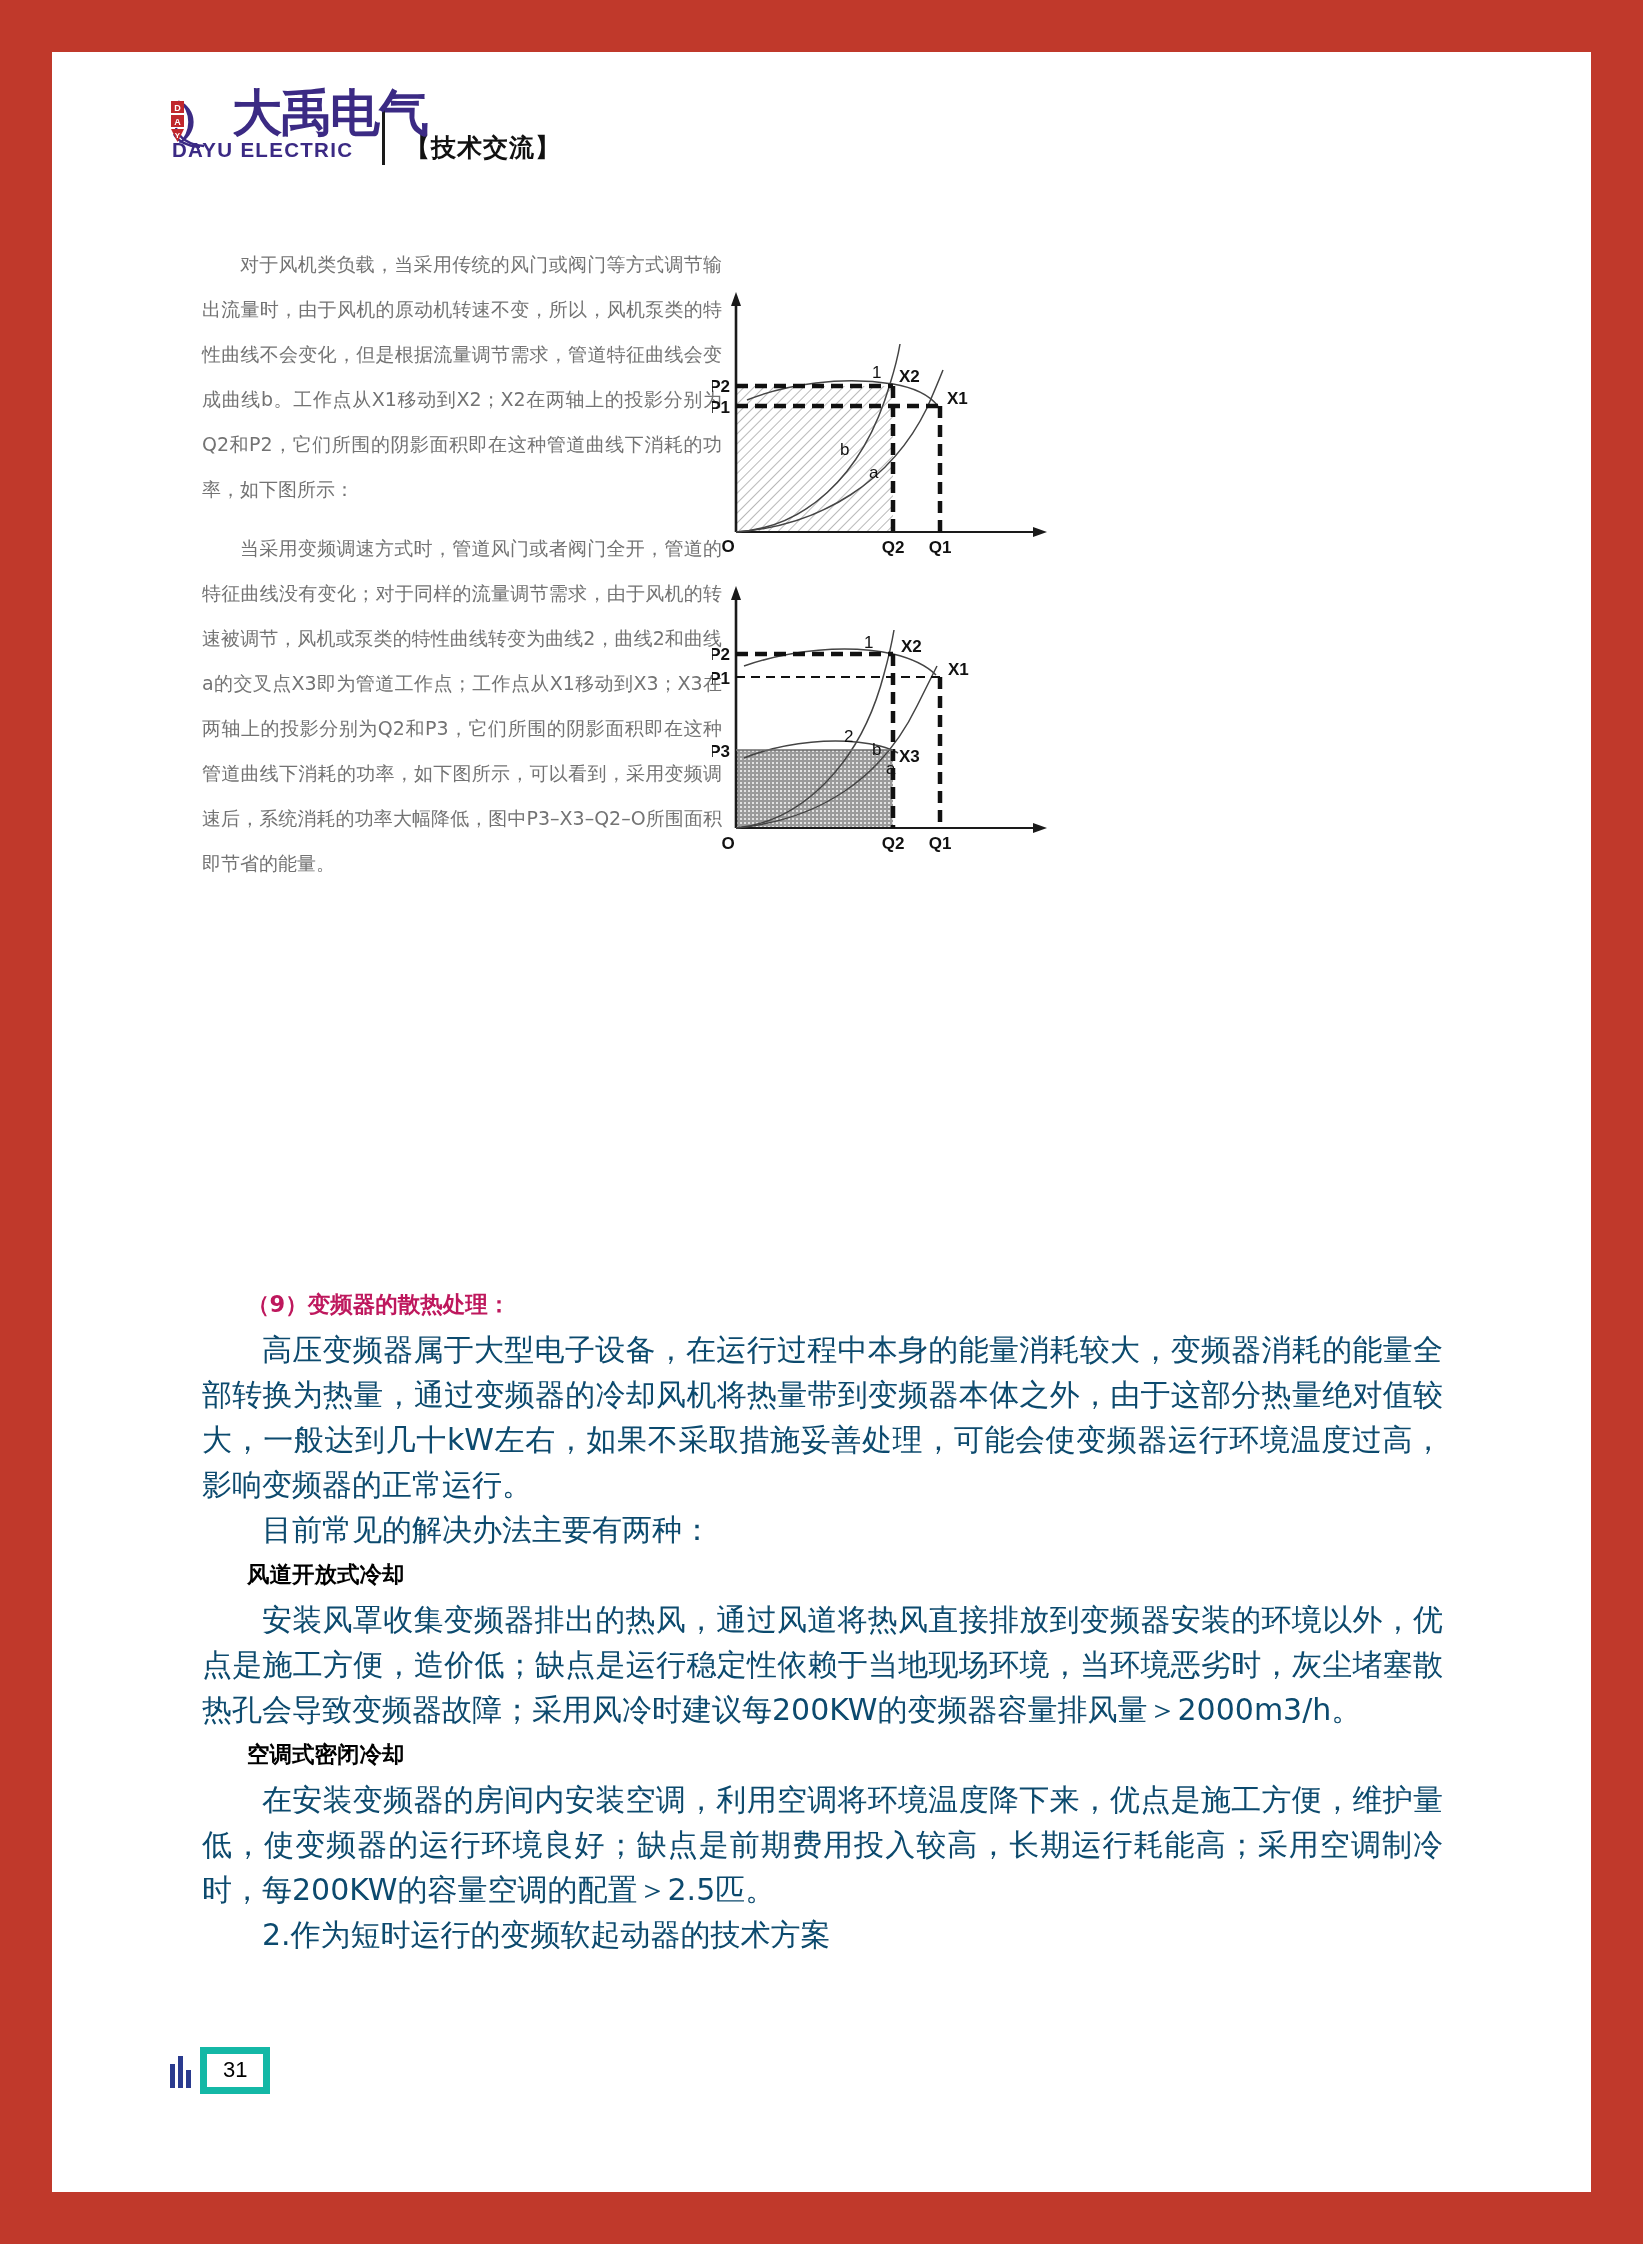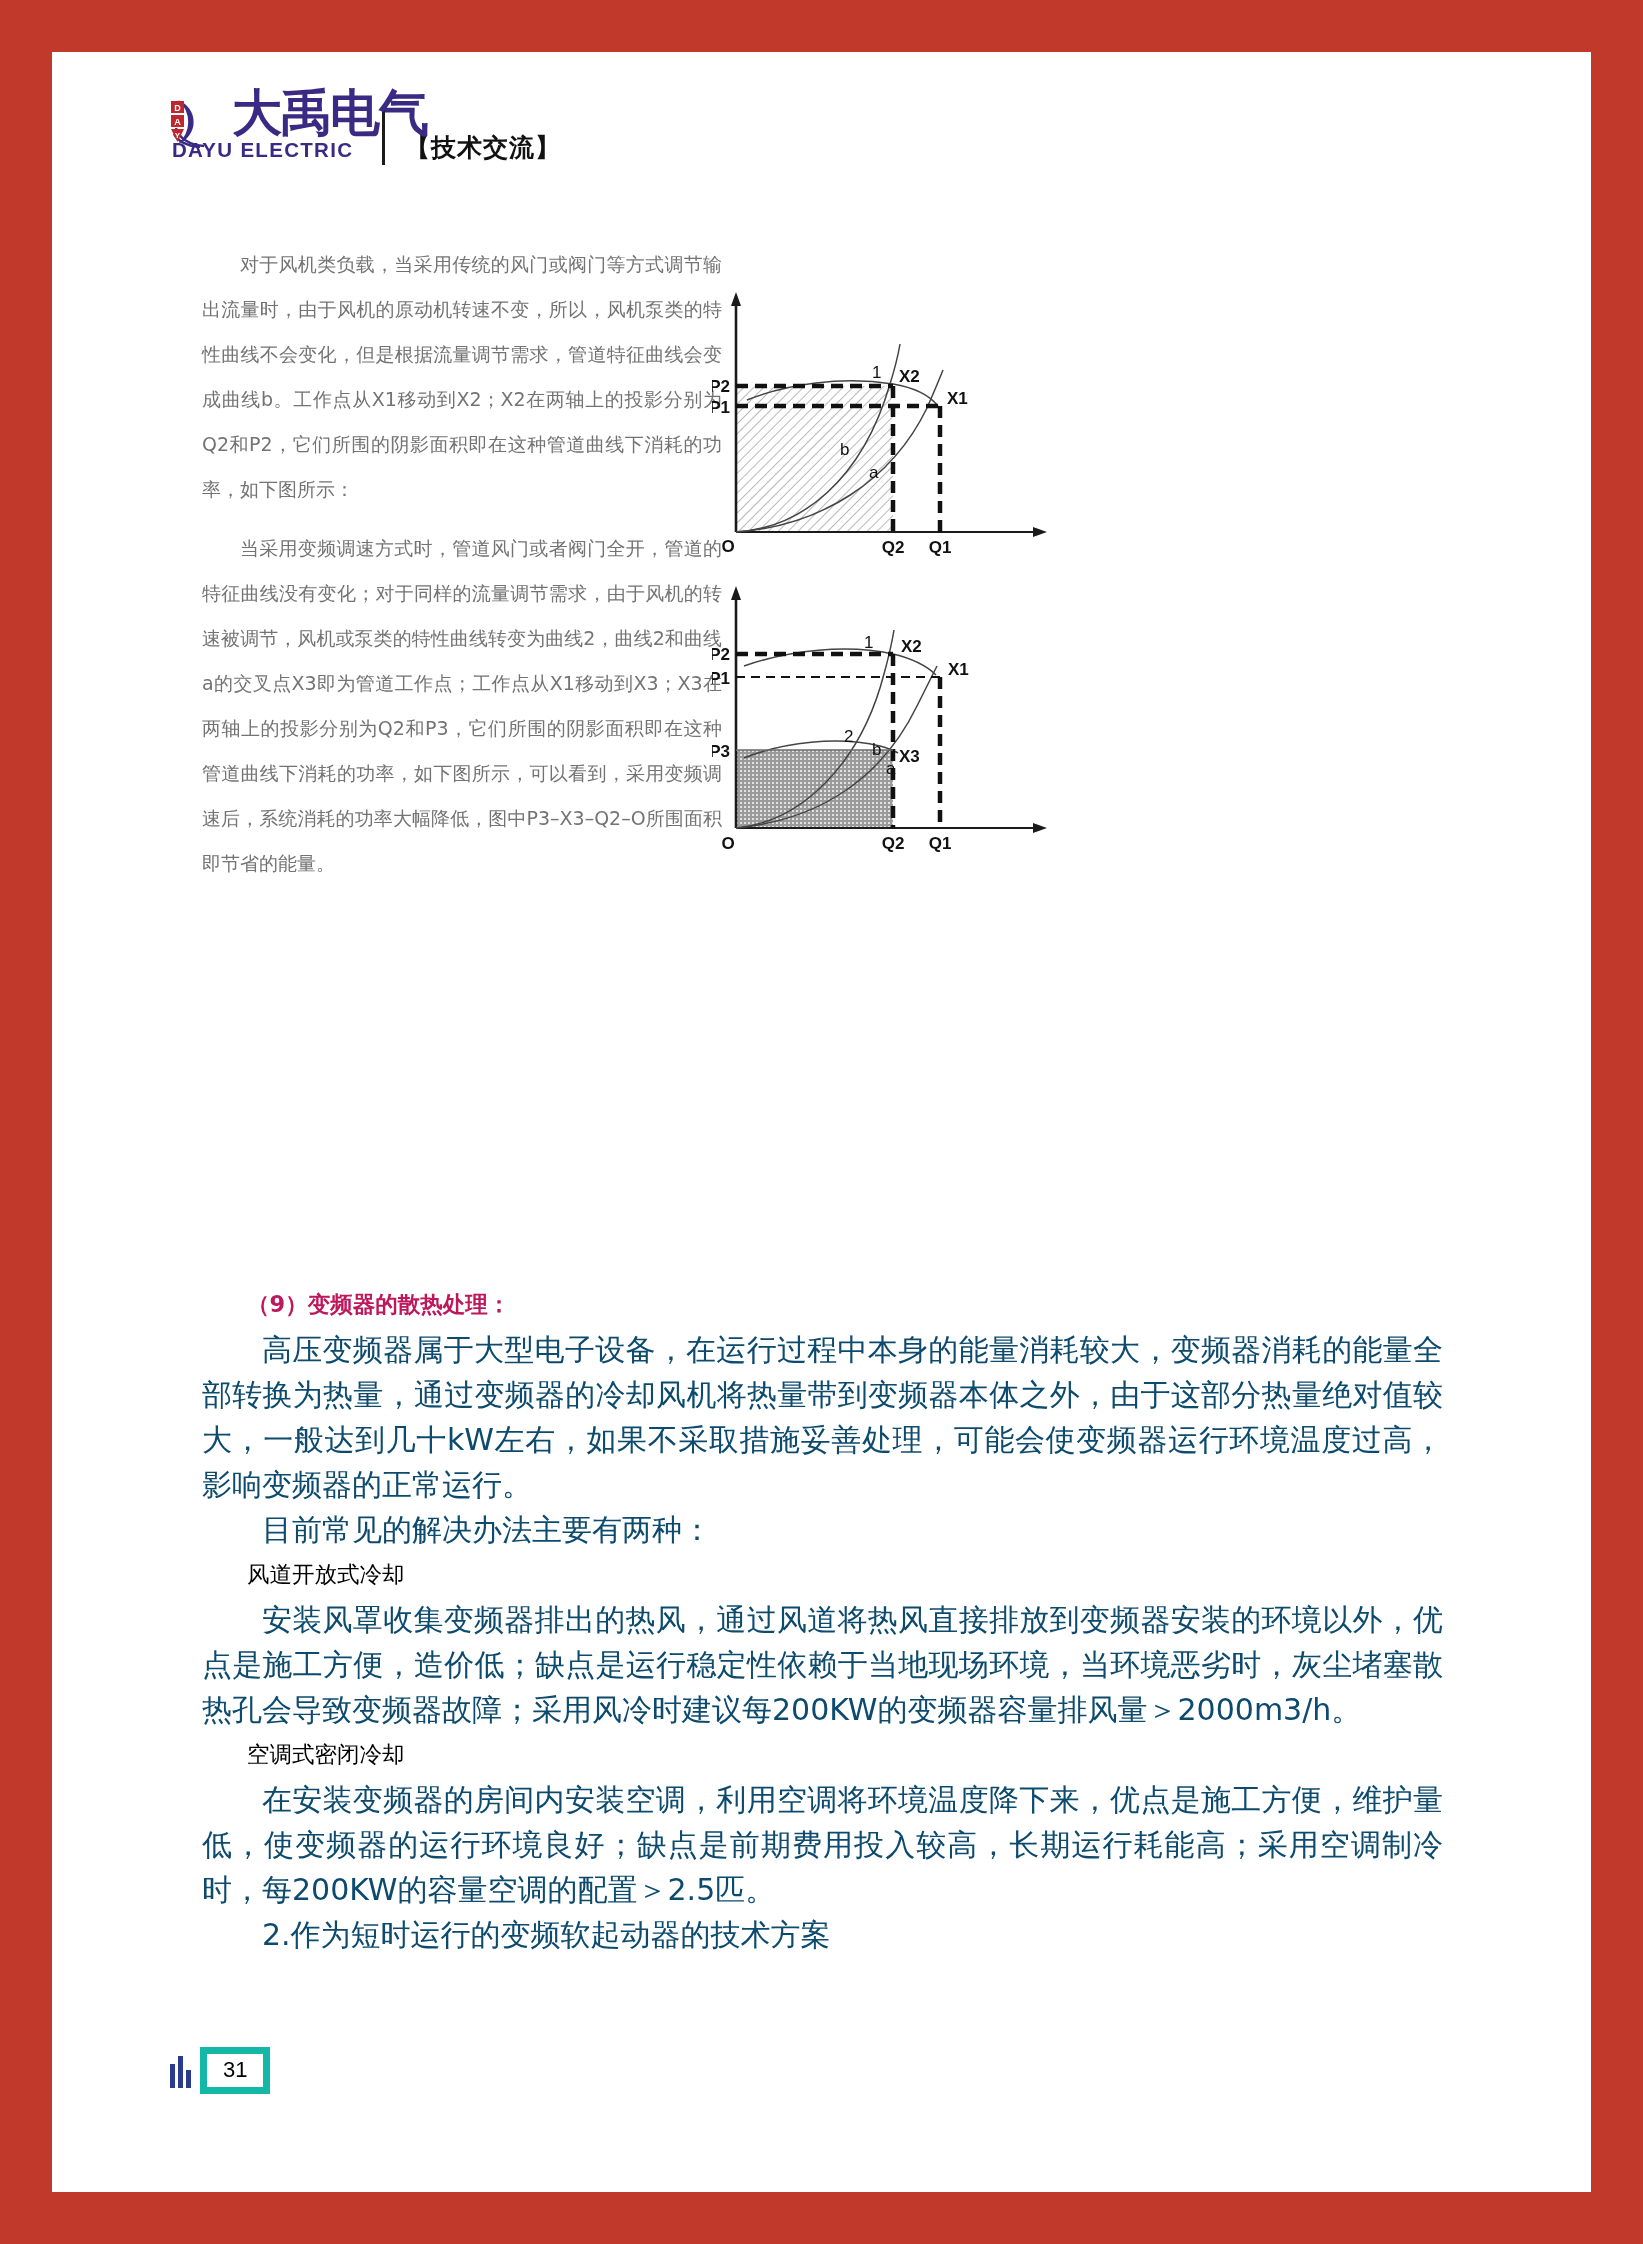--- a/index.html
+++ b/index.html
@@ -70,21 +70,21 @@
     font-family:"DejaVu Sans",sans-serif;
     margin:0;text-indent:2em;
   }
   p.heading{
     font-size:22.5px;line-height:45px;color:#be185d;
     font-weight:bold;margin:0;text-indent:2em;
     font-family:"DejaVu Sans",sans-serif;
   }
   p.subheading{
     font-size:22.5px;line-height:45px;color:#000;
-    font-weight:normal;margin:0;text-indent:2em;
+    font-weight:bold;margin:0;text-indent:2em;
     font-family:"DejaVu Sans",sans-serif;
   }
   .lower-block{
     position:absolute;left:150px;top:1230px;width:1241px;
   }
   
   .chart-wrap{position:absolute;}
   #chart1{left:660px;top:228px;}
   #chart2{left:660px;top:518px;}
   

